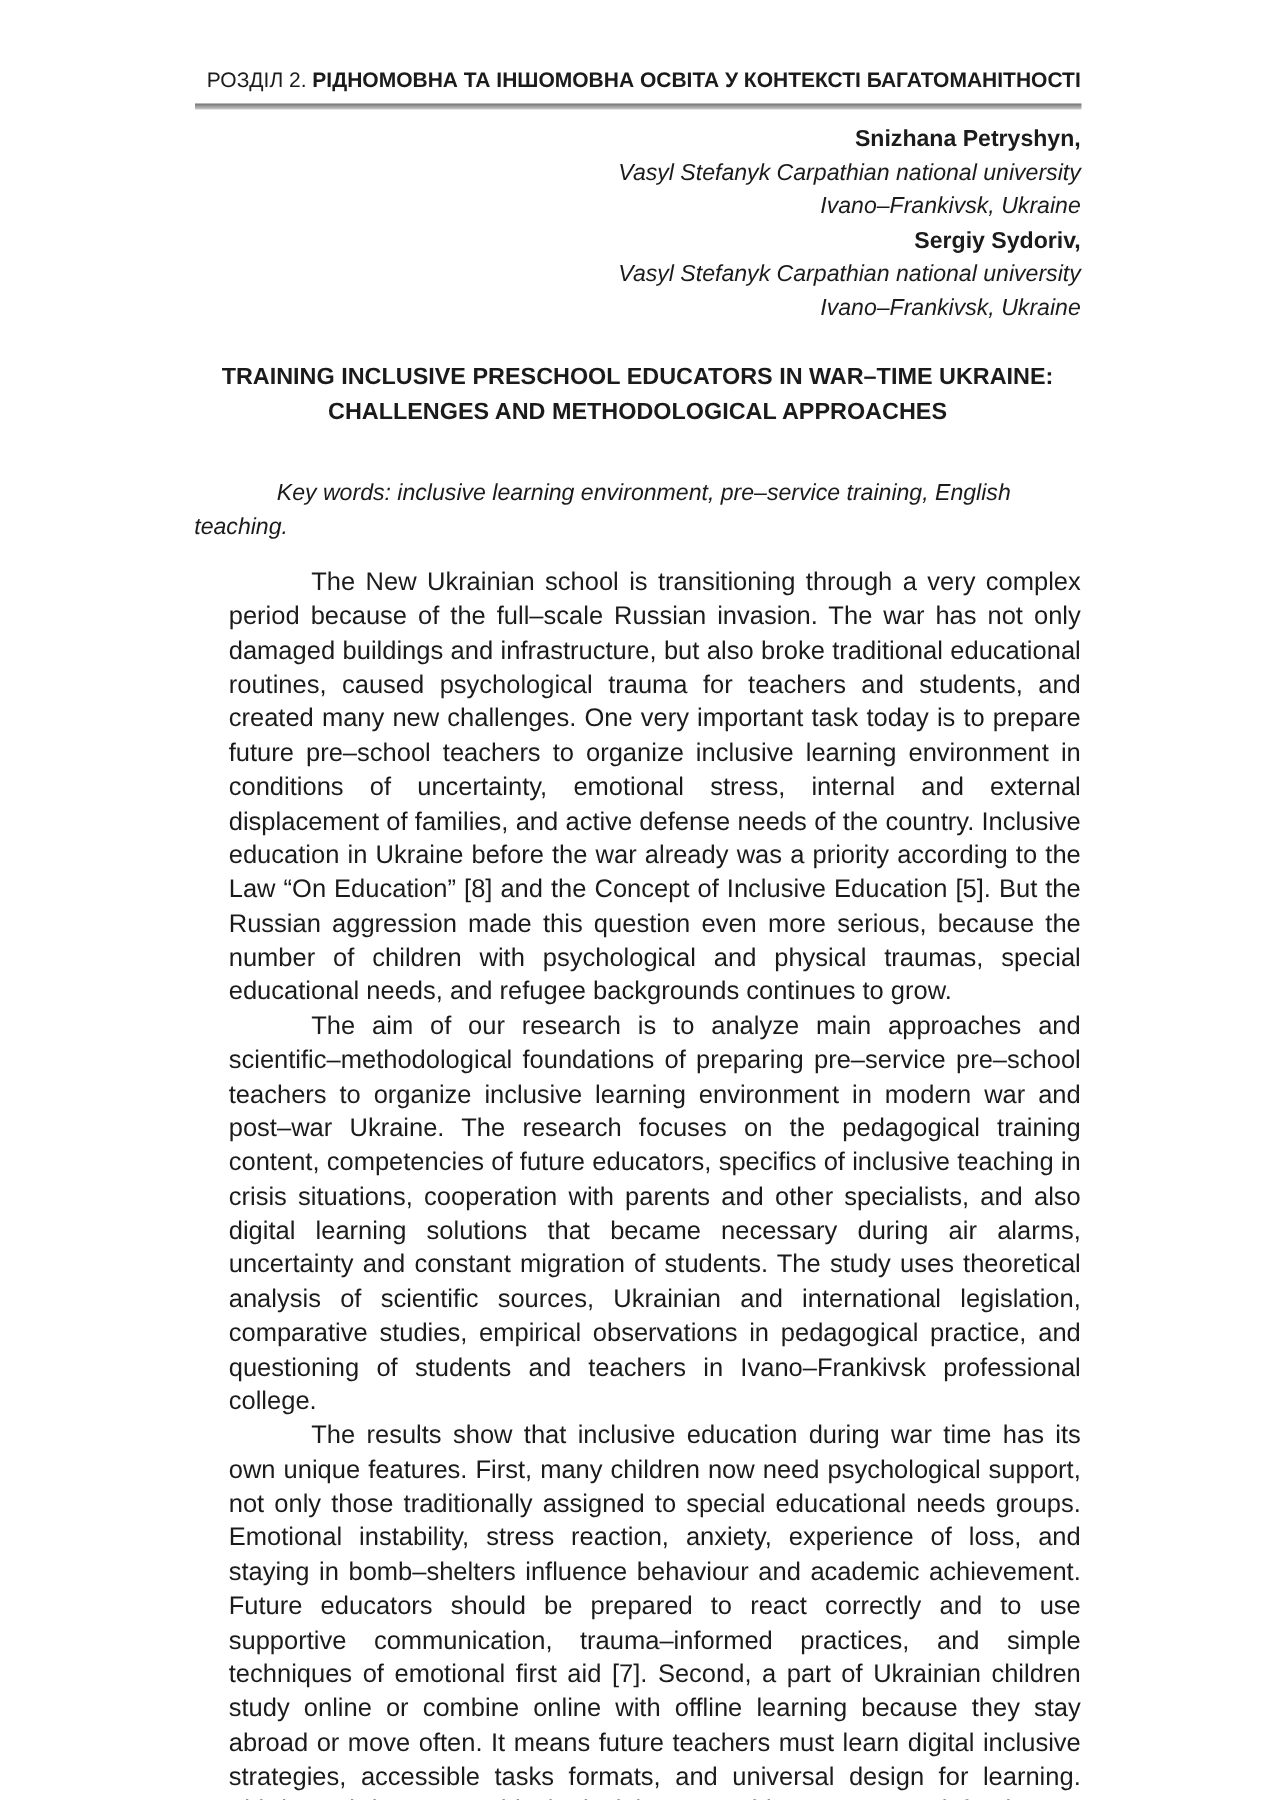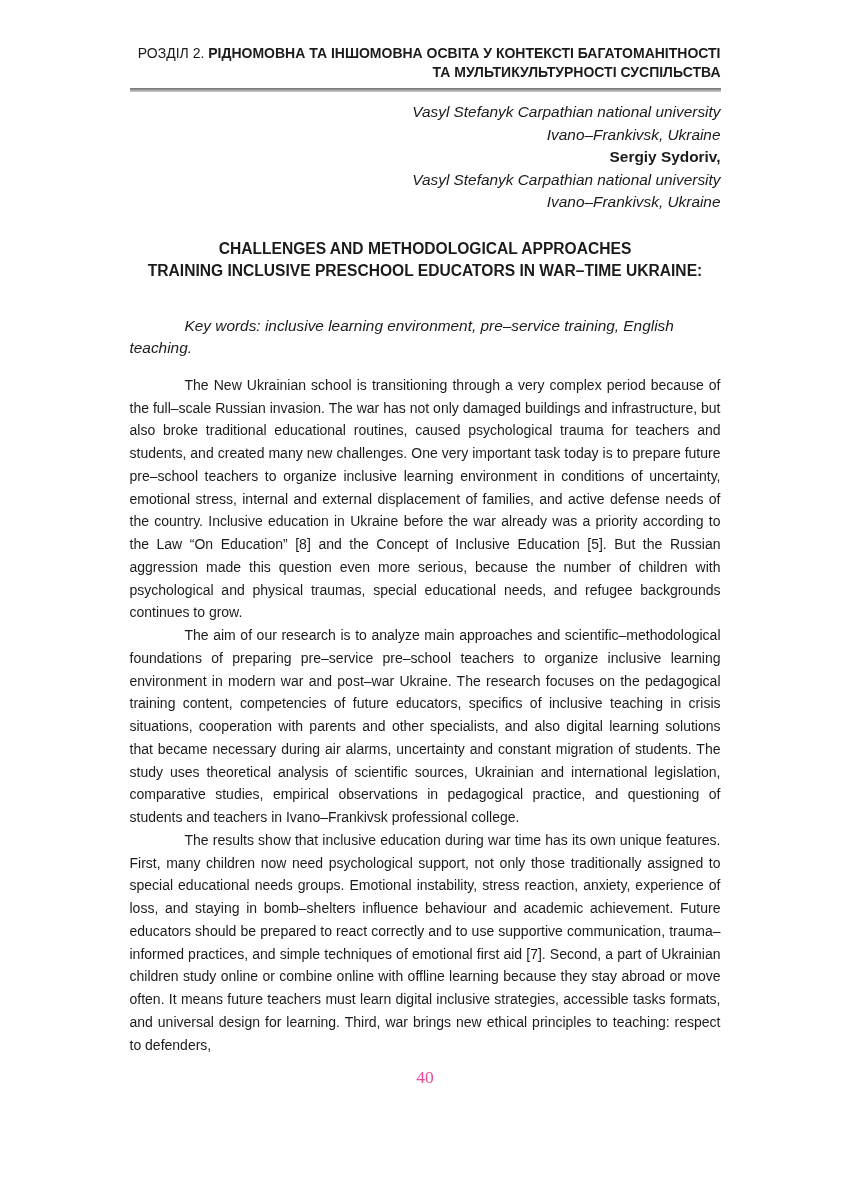--- a/index.html
+++ b/index.html
@@ -44,58 +44,59 @@
   .keywords {
     margin-top: 32px;
     font-style: italic;
     font-size: 15.4px;
     line-height: 22.6px;
     text-indent: 55px;
   }
   .body-par {
     text-align: justify;
     text-indent: 55px;
-    font-size: 14px;
+    font-size: 17px;
     line-height: 22.75px;
+    margin-left: 23px;
   }
   .body-par.first { margin-top: 14px; }
   .page-number {
     margin-top: 11px;
     text-align: center;
     font-family: "Liberation Serif", serif;
     font-size: 17.5px;
     color: #ec4899;
   }
 </style>
 </head>
 <body>
 
 <div class="page">
 
   <div class="running-head">
     <div>
       <span class="chapter">РОЗДІЛ 2.</span>
       <span class="head-bold">РІДНОМОВНА ТА ІНШОМОВНА ОСВІТА У КОНТЕКСТІ БАГАТОМАНІТНОСТІ</span>
     </div>
-    <div class="head-bold">ТА МУЛЬТИКУЛЬТУРНОСТІ СУСПІЛЬСТВА</div>
   </div>
 
   <div class="divider-rule"></div>
 
   <div class="author-block">
+    <div class="author-name">Snizhana Petryshyn,</div>
     <div class="author-line">Vasyl Stefanyk Carpathian national university</div>
     <div class="author-line">Ivano–Frankivsk, Ukraine</div>
     <div class="author-name">Sergiy Sydoriv,</div>
     <div class="author-line">Vasyl Stefanyk Carpathian national university</div>
     <div class="author-line">Ivano–Frankivsk, Ukraine</div>
   </div>
 
   <div class="paper-title">
+    <div>TRAINING INCLUSIVE PRESCHOOL EDUCATORS IN WAR–TIME UKRAINE:</div>
     <div>CHALLENGES AND METHODOLOGICAL APPROACHES</div>
-    <div>TRAINING INCLUSIVE PRESCHOOL EDUCATORS IN WAR–TIME UKRAINE:</div>
   </div>
 
   <div class="keywords">Key words: inclusive learning environment, pre–service training, English teaching.</div>
 
   <div class="body-par first">The New Ukrainian school is transitioning through a very complex period because of the full–scale Russian invasion. The war has not only damaged buildings and infrastructure, but also broke traditional educational routines, caused psychological trauma for teachers and students, and created many new challenges. One very important task today is to prepare future pre–school teachers to organize inclusive learning environment in conditions of uncertainty, emotional stress, internal and external displacement of families, and active defense needs of the country. Inclusive education in Ukraine before the war already was a priority according to the Law “On Education” [8] and the Concept of Inclusive Education [5]. But the Russian aggression made this question even more serious, because the number of children with psychological and physical traumas, special educational needs, and refugee backgrounds continues to grow.</div>
   <div class="body-par">The aim of our research is to analyze main approaches and scientific–methodological foundations of preparing pre–service pre–school teachers to organize inclusive learning environment in modern war and post–war Ukraine. The research focuses on the pedagogical training content, competencies of future educators, specifics of inclusive teaching in crisis situations, cooperation with parents and other specialists, and also digital learning solutions that became necessary during air alarms, uncertainty and constant migration of students. The study uses theoretical analysis of scientific sources, Ukrainian and international legislation, comparative studies, empirical observations in pedagogical practice, and questioning of students and teachers in Ivano–Frankivsk professional college.</div>
   <div class="body-par">The results show that inclusive education during war time has its own unique features. First, many children now need psychological support, not only those traditionally assigned to special educational needs groups. Emotional instability, stress reaction, anxiety, experience of loss, and staying in bomb–shelters influence behaviour and academic achievement. Future educators should be prepared to react correctly and to use supportive communication, trauma–informed practices, and simple techniques of emotional first aid [7]. Second, a part of Ukrainian children study online or combine online with offline learning because they stay abroad or move often. It means future teachers must learn digital inclusive strategies, accessible tasks formats, and universal design for learning. Third, war brings new ethical principles to teaching: respect to defenders,</div>
 
   <div class="page-number">40</div>
 

